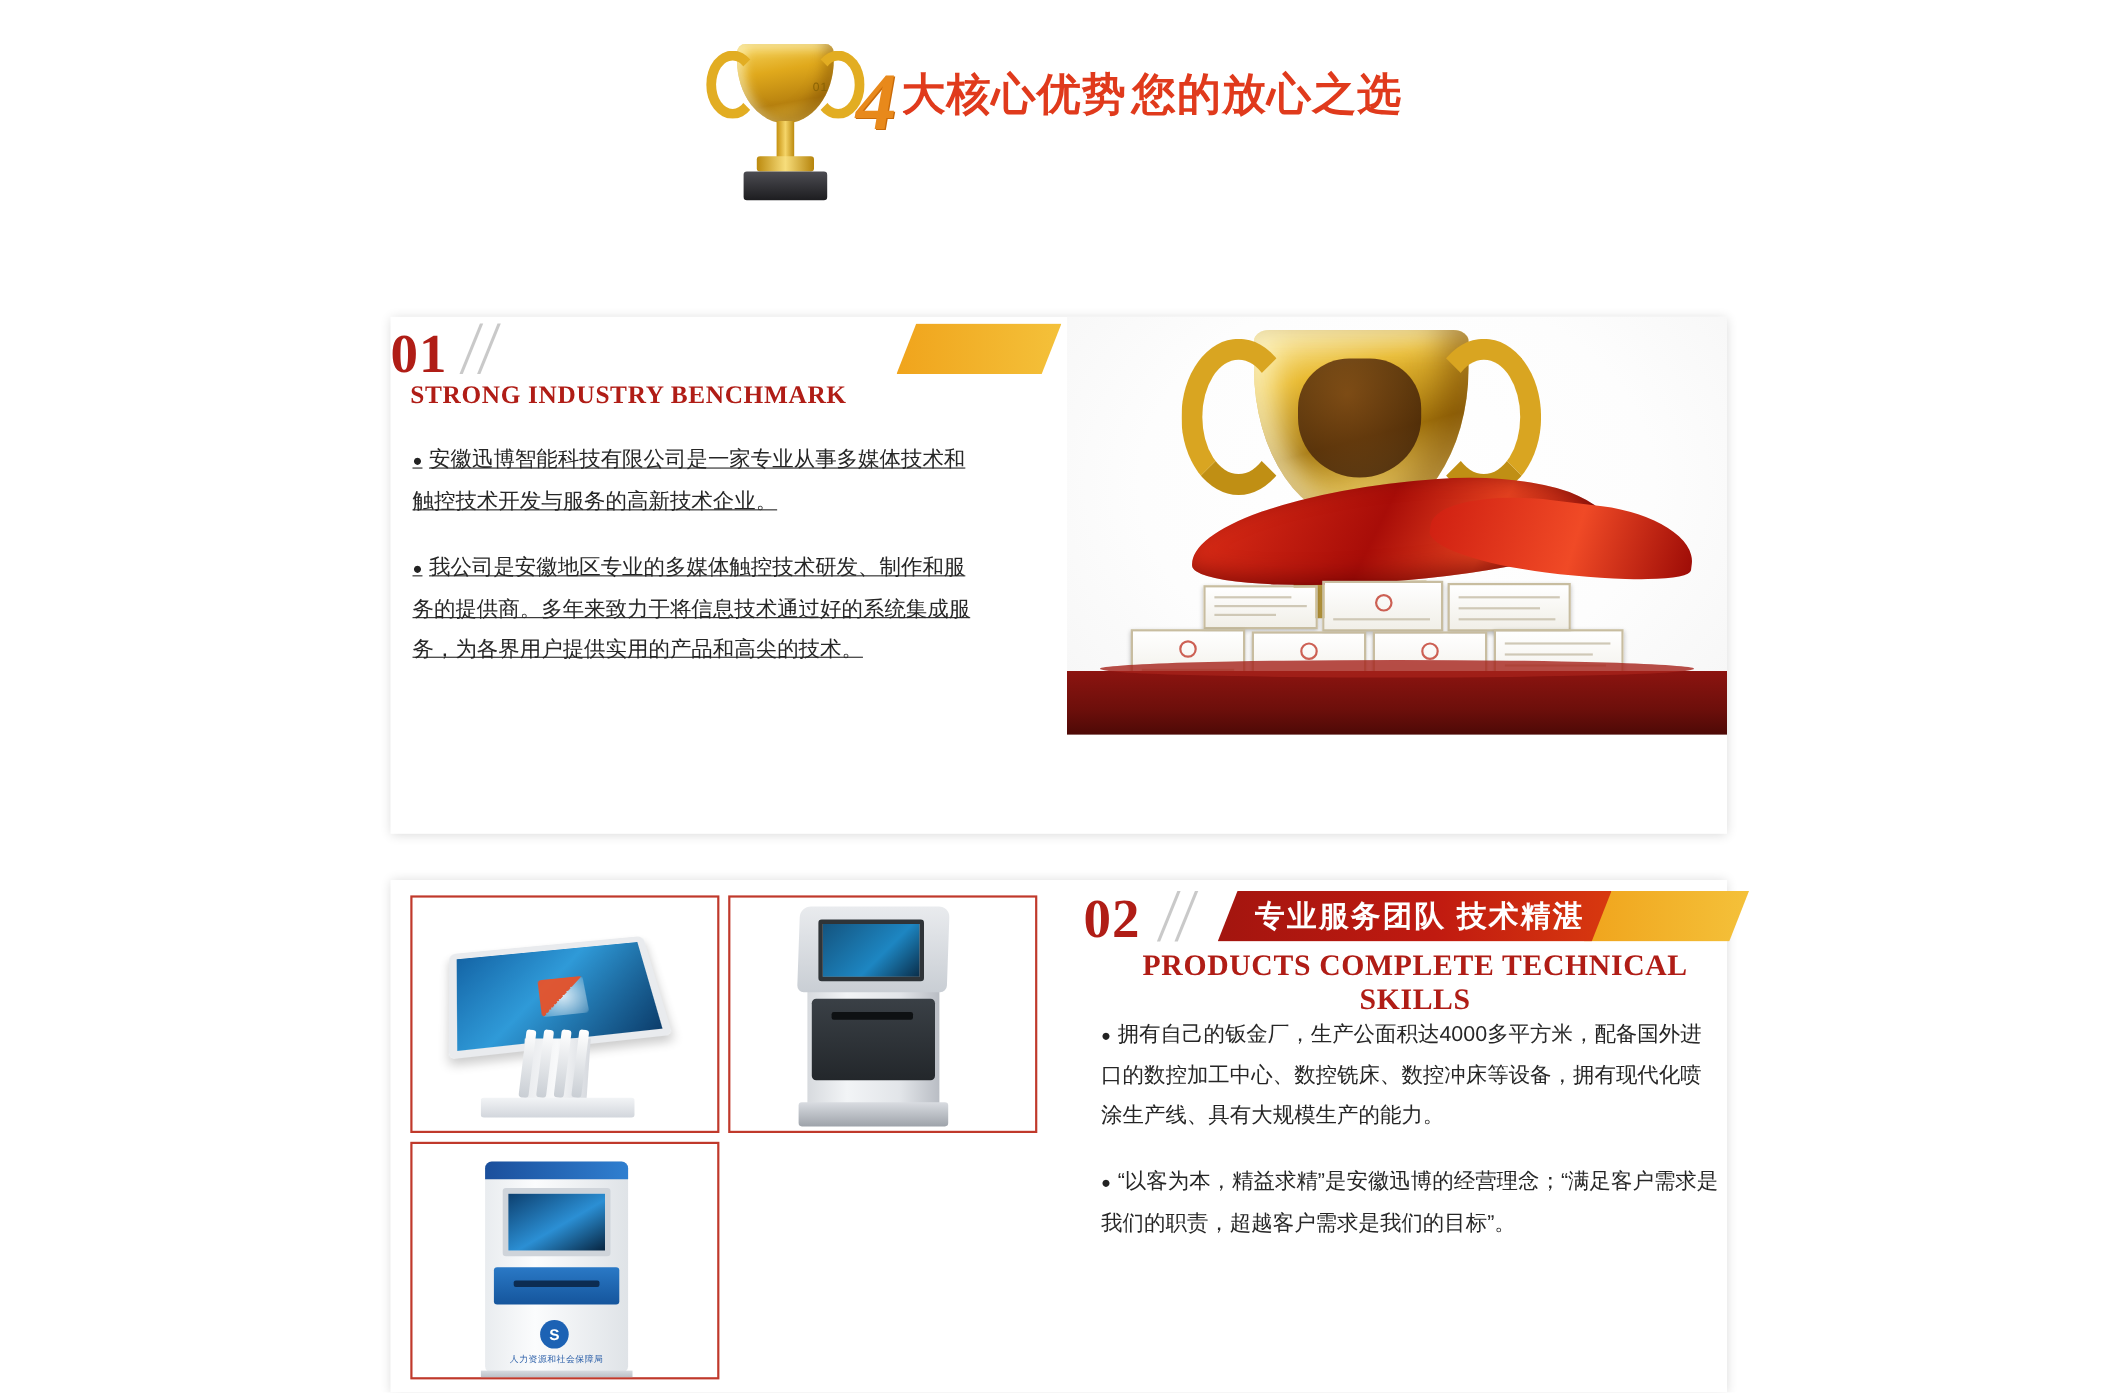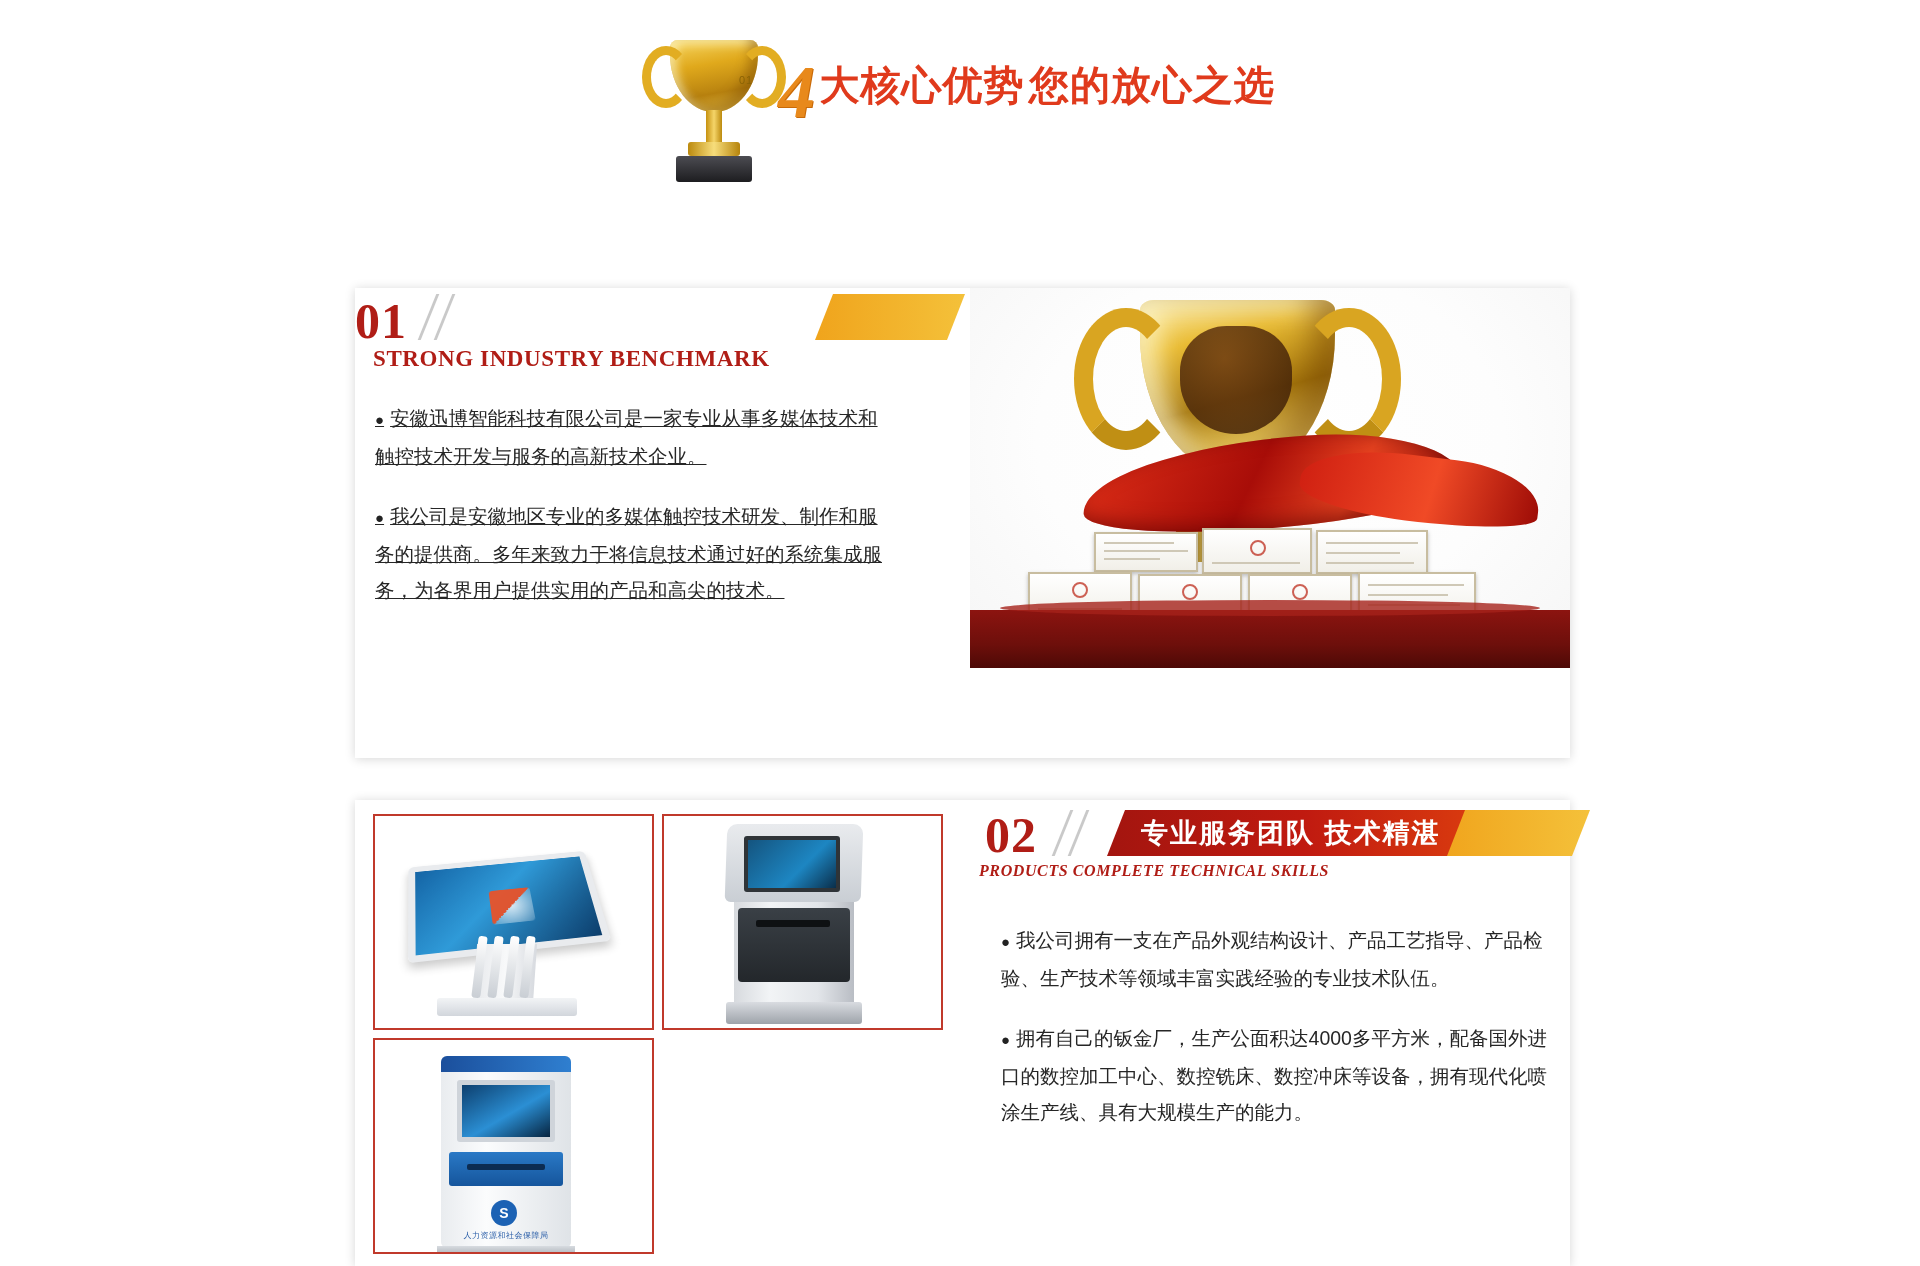--- a/index.html
+++ b/index.html
@@ -699,19 +699,19 @@
   </div>
 
   <div class="num-label" style="left:630px; top:6px;">02</div>
   <div class="num-slashes" style="left:700px; top:10px;">
     <span></span>
       <span></span>
   </div>
 
   <div class="ribbon-tail" style="left:1085px; top:10px;"></div>
   <div class="ribbon ribbon-02" style="left:752px; top:10px; width:358px;">专业服务团队 技术精湛</div>
-  <div class="ribbon-en" style="left:624px; top:62px; font-size:16px;font-style:italic;">PRODUCTS COMPLETE TECHNICAL SKILLS</div>
+  <div class="ribbon-en" style="left:648px; top:62px; font-size:27px;">PRODUCTS COMPLETE TECHNICAL SKILLS</div>
 
   <div class="bullets" style="left:646px; top:122px; width:562px;">
-    <p><span class="dot">●</span><span>我公司拥有一支在产品外观结构设计、产品工艺指导、产品检验、生产技术等领域丰富实践经验的专业技术队伍。</span></p>
     <p><span class="dot">●</span><span>拥有自己的钣金厂，生产公面积达4000多平方米，配备国外进口的数控加工中心、数控铣床、数控冲床等设备，拥有现代化喷涂生产线、具有大规模生产的能力。</span></p>
+    <p><span class="dot">●</span><span>“以客为本，精益求精”是安徽迅博的经营理念；“满足客户需求是我们的职责，超越客户需求是我们的目标”。</span></p>
   </div>
 </div>
 
 </body></html>

